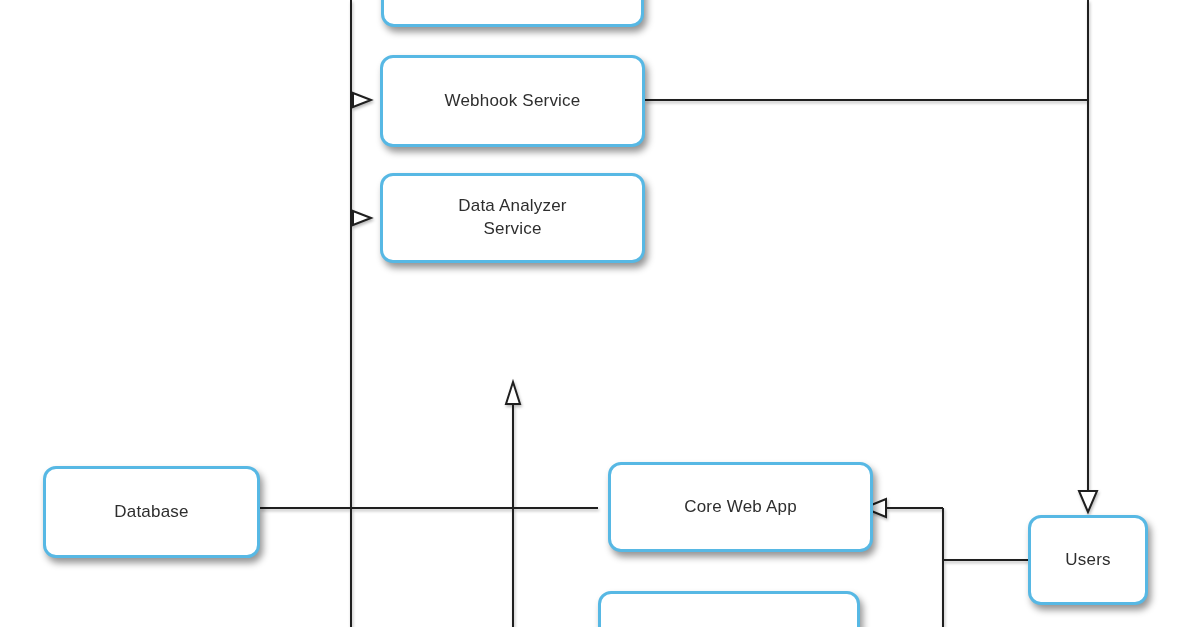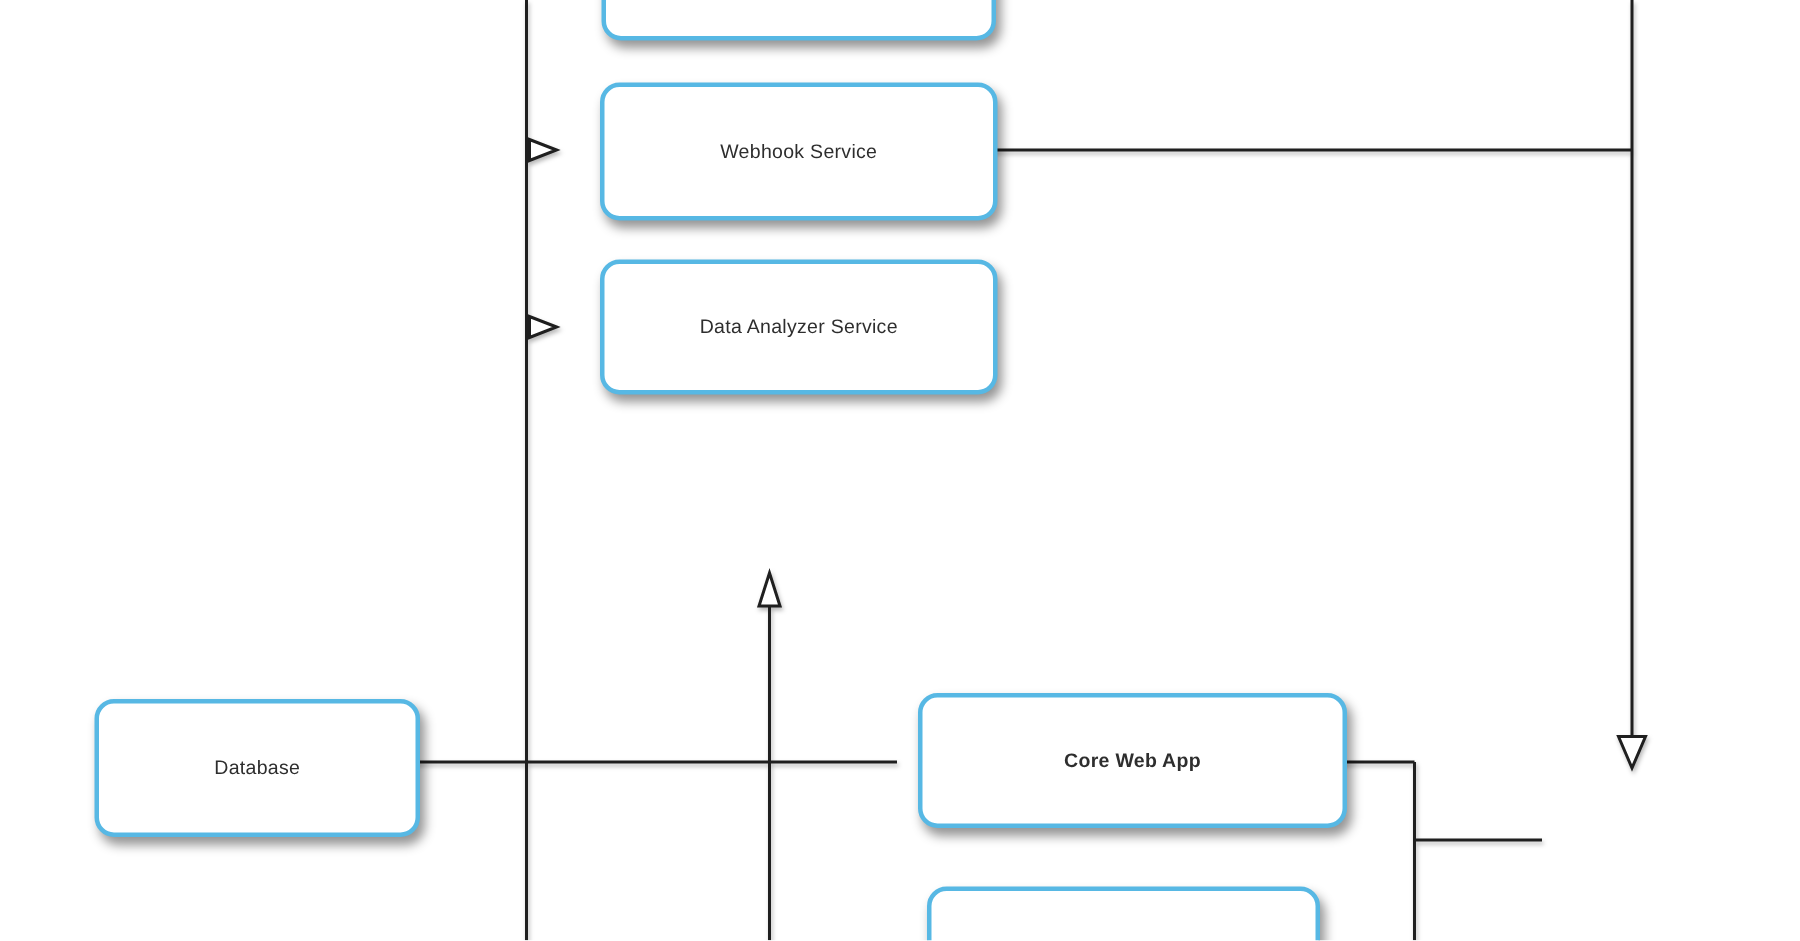--- a/index.html
+++ b/index.html
@@ -32,34 +32,33 @@
     position: absolute;
     background: var(--node-fill, #ffffff);
     border: 3px solid var(--node-border, #57b8e4);
     border-radius: 13px;
     box-shadow: 3px 5px 7px rgba(0,0,0,0.42);
     display: flex;
     align-items: center;
     justify-content: center;
     text-align: center;
     color: var(--text, #2e2e2e);
-    font-size: 13px;
+    font-size: 17px;
     letter-spacing: 0.2px;
     box-sizing: border-box;
-    margin-left: 20px;
   }
   .node .label { line-height: 1.35; }
 
   .node-partial-top   { left: 381px; top: -24px; width: 263px; height: 51px; }
   .node-webhook       { left: 380px; top:  55px; width: 265px; height: 92px; }
   .node-analyzer      { left: 380px; top: 173px; width: 265px; height: 90px; }
   .node-analyzer .label { max-width: 150px; }
   .node-user-service  { left: 380px; top: 290px; width: 265px; height: 91px; }
   .node-database      { left:  43px; top: 466px; width: 217px; height: 92px; }
-  .node-core-web-app  { left: 592px; top: 462px; width: 286px; height: 90px; font-weight: bold; }
+  .node-core-web-app  { left: 608px; top: 462px; width: 265px; height: 90px; }
   .node-users         { left: 1028px; top: 515px; width: 120px; height: 90px; }
   .node-partial-bottom{ left: 598px; top: 591px; width: 262px; height: 60px; }
 </style>
 </head>
 <body>
 
 <div class="canvas">
 
   <svg class="wires" viewBox="0 0 1200 627" xmlns="http://www.w3.org/2000/svg">
 
@@ -96,16 +95,19 @@
 
 
   <div class="node node-database">
     <span class="label">Database</span>
   </div>
 
   <div class="node node-core-web-app">
     <span class="label">Core Web App</span>
   </div>
 
+  <div class="node node-users">
+    <span class="label">Users</span>
+  </div>
 
   <div class="node node-partial-bottom"></div>
 
 </div>
 
 </body></html>

